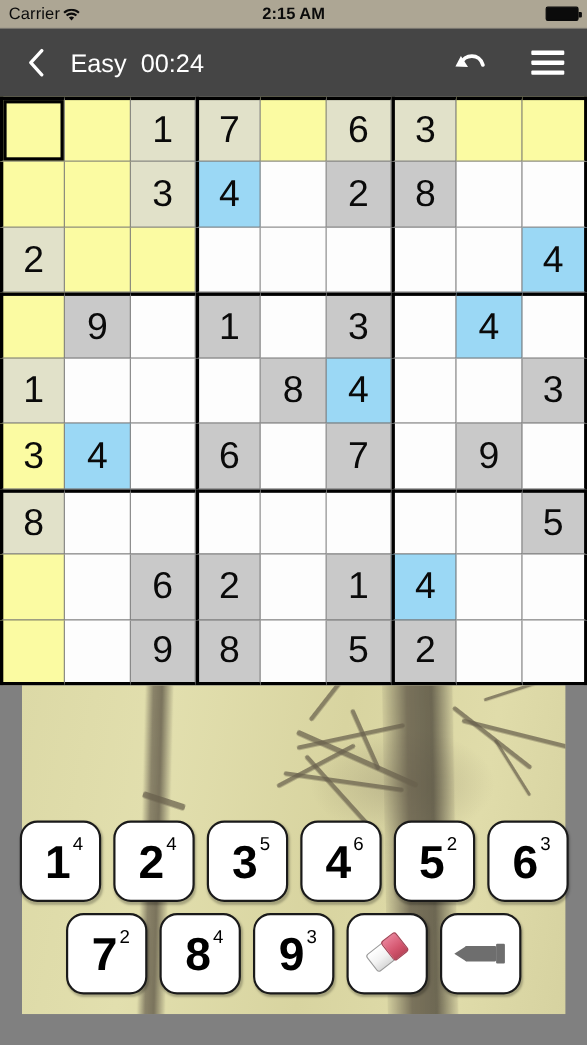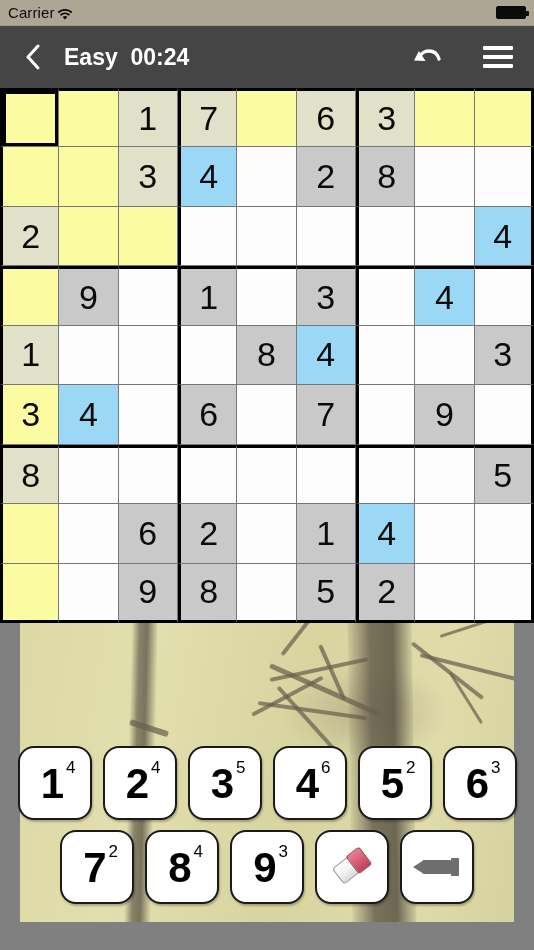--- a/index.html
+++ b/index.html
@@ -41,21 +41,21 @@
   .navbar {
     height:62px; background:#454545;
     display:flex; align-items:center; padding:0 20px;
     position:relative;
   }
   .nav-back {
     width:26px; height:30px; display:flex;
     align-items:center; justify-content:center; cursor:pointer;
   }
   .nav-title {
-    color:#ffffff; font-size:23px; font-weight:bold;
+    color:#ffffff; font-size:23px; font-weight:normal;
     margin-left:18px; white-space:pre;
   }
   .nav-right { margin-left:auto; display:flex; align-items:center; gap:38px; }
   .nav-icon { width:32px; height:30px; display:flex; align-items:center; justify-content:center; cursor:pointer; }
   .hamburger { width:30px; display:flex; flex-direction:column; gap:5px; }
   .hamburger span { display:block; height:4px; background:#fff; border-radius:1px; }
 
   
   .board-wrap { width:534px; height:535px; background:#000; }
   .board {
@@ -182,20 +182,21 @@
     <div class="sb-left">
       <span class="sb-carrier">Carrier</span>
       <span class="wifi">
         <svg width="16" height="12" viewBox="0 0 16 12">
           <path d="M8 10.6 L5.6 7.9 a3.8 3.8 0 0 1 4.8 0 Z" fill="#0b0b0b"></path>
           <path d="M2.9 5.4 a7.6 7.6 0 0 1 10.2 0 l-1.3 1.4 a5.7 5.7 0 0 0 -7.6 0 Z" fill="#0b0b0b"></path>
           <path d="M0.6 2.8 a11 11 0 0 1 14.8 0 l-1.3 1.4 a9 9 0 0 0 -12.2 0 Z" fill="#0b0b0b"></path>
         </svg>
       </span>
     </div>
+    <div class="sb-center">2:15 AM</div>
     <div class="sb-right">
       <span class="battery"></span>
     </div>
   </div>
 
   <div class="navbar">
     <div class="nav-back">
       <svg width="16" height="26" viewBox="0 0 16 26">
         <polyline points="13,2 3,13 13,24" fill="none" stroke="#fff" stroke-width="3" stroke-linecap="round" stroke-linejoin="round"></polyline>
       </svg>

